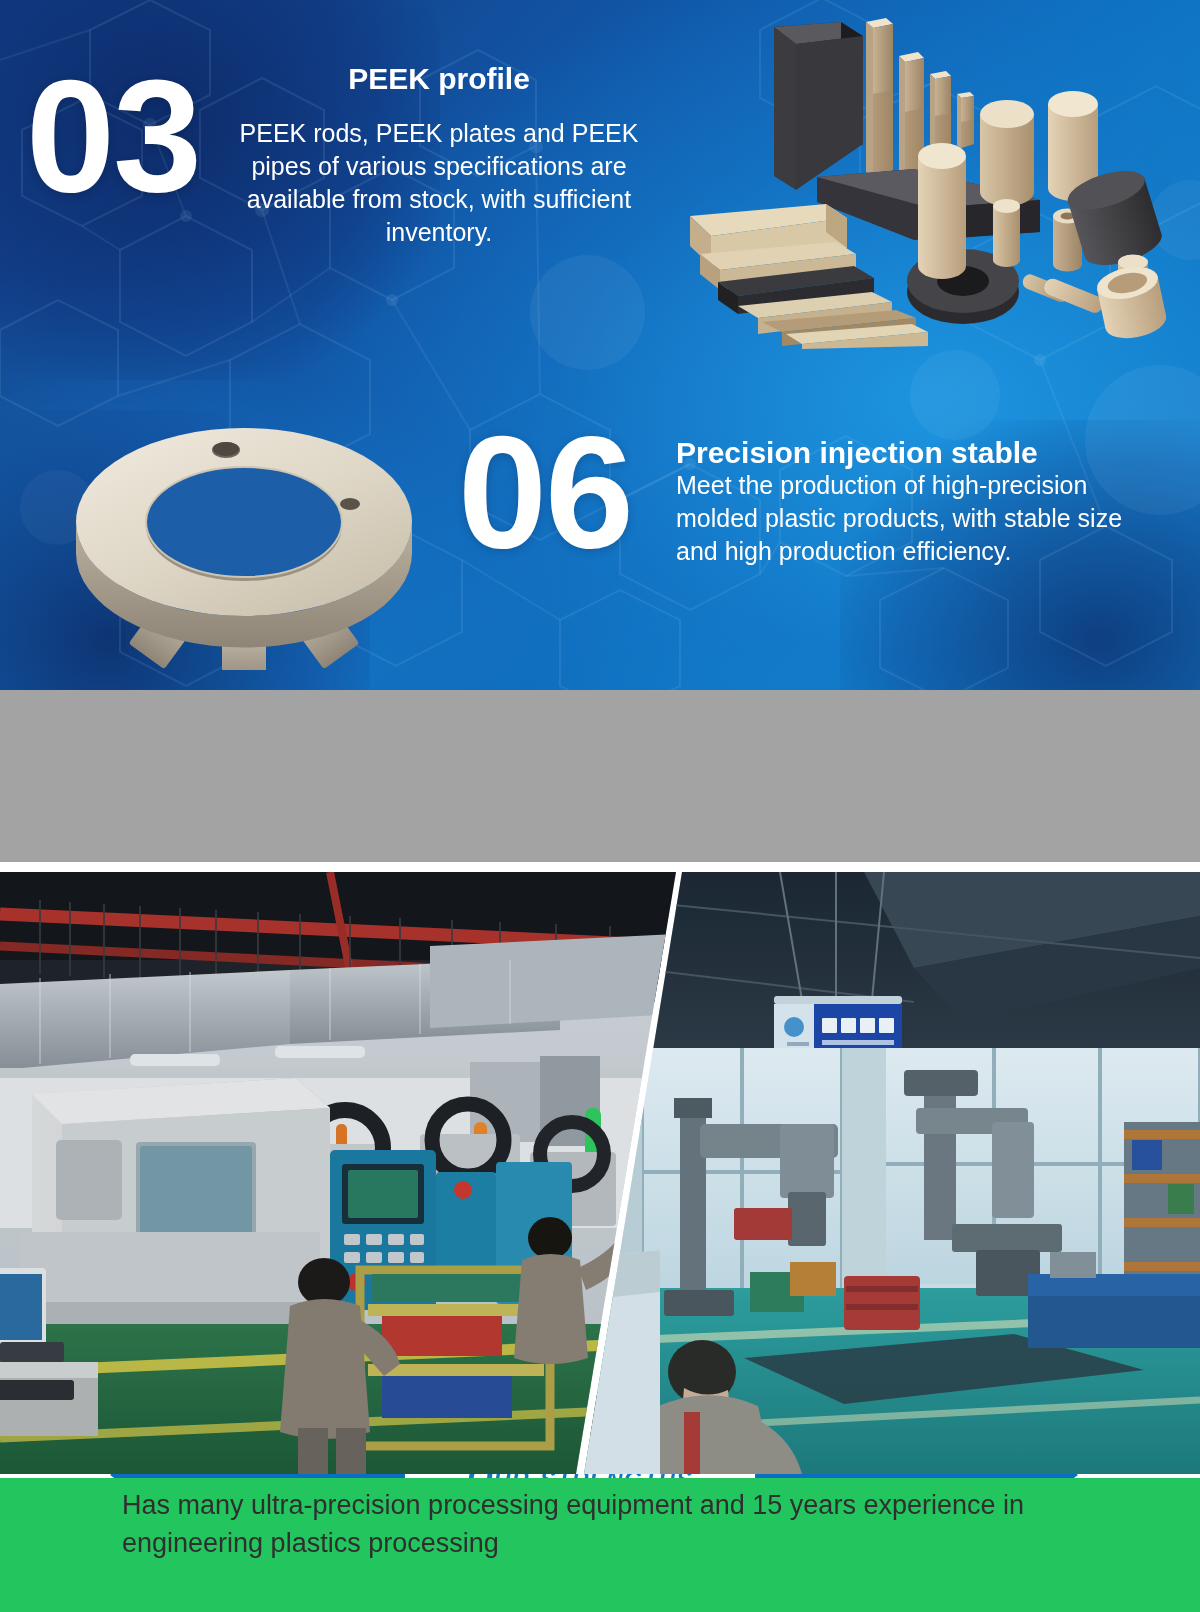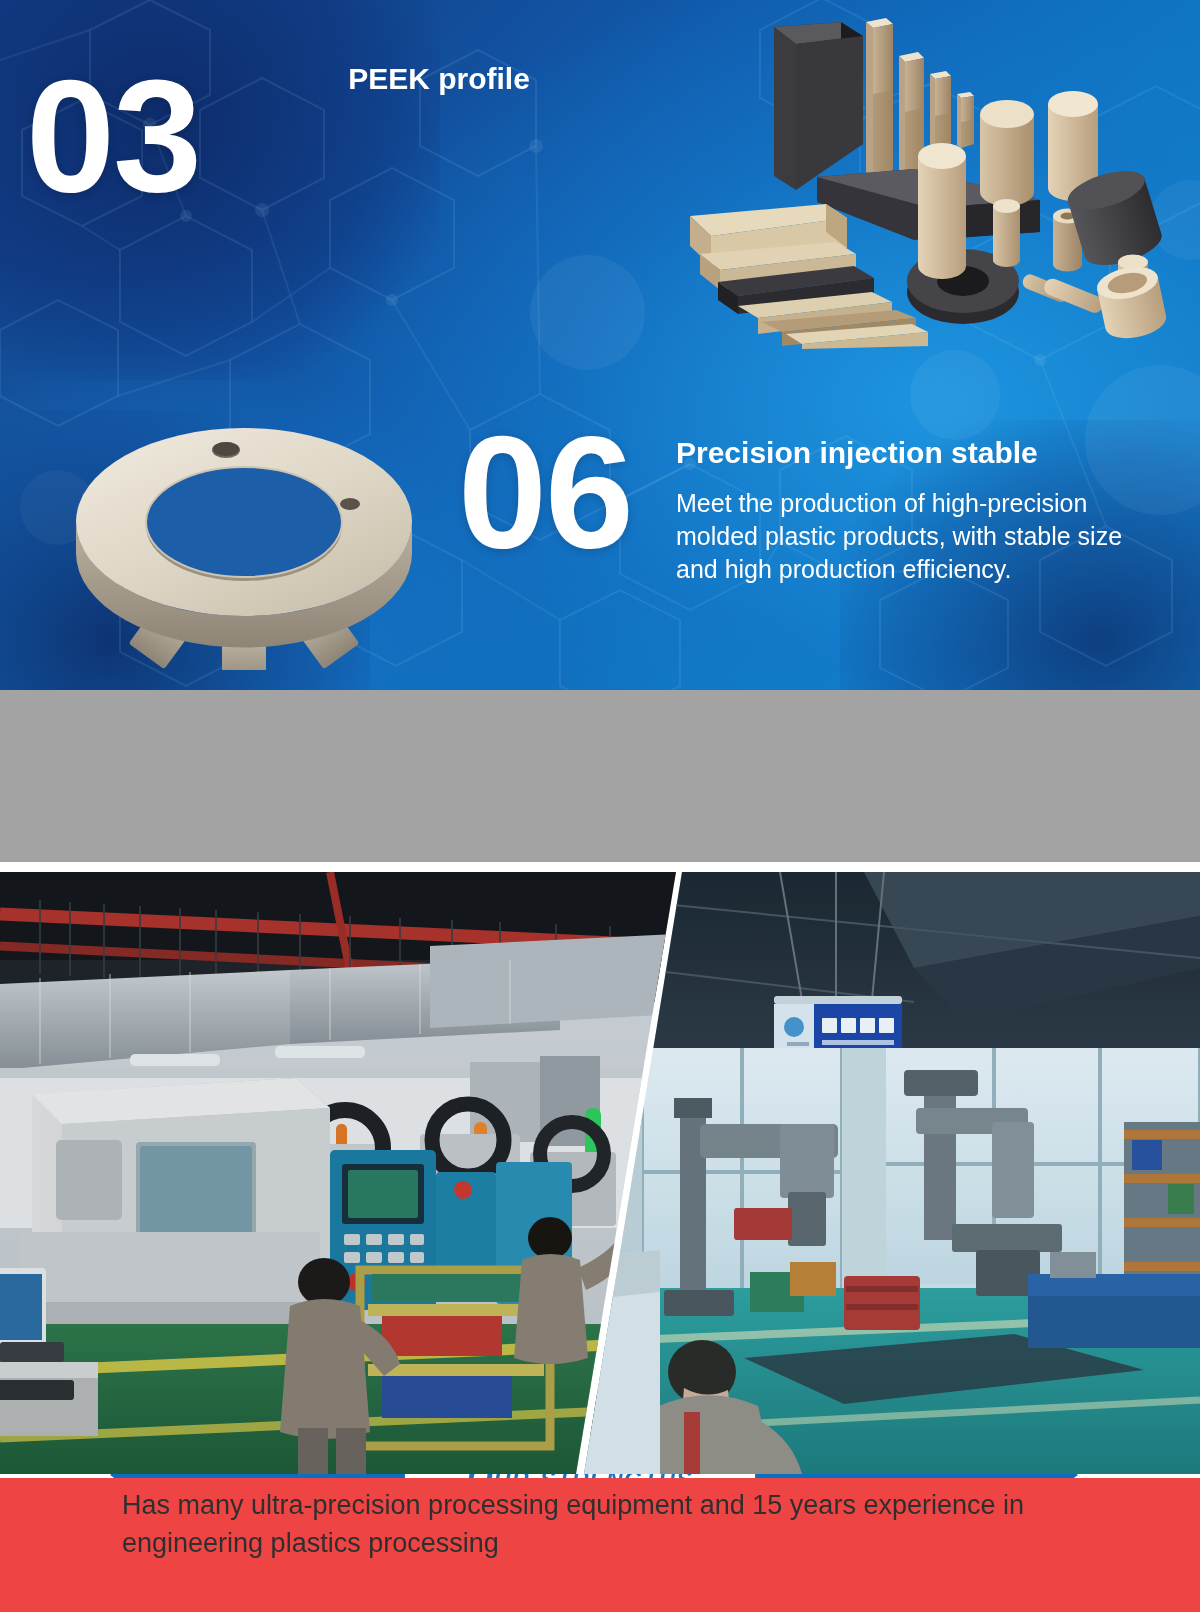--- a/index.html
+++ b/index.html
@@ -52,21 +52,21 @@
   #num03 { left:26px; top:62px; font-size:160px; }
   #num04 { left:458px; top:418px; font-size:160px; }
 
   .txtblock { position:absolute; color:#ffffff; }
   .txt-title { font-size:30px; font-weight:bold; line-height:1.1; white-space:nowrap; }
   .txt-body  { font-size:25px; font-weight:normal; line-height:1.32; }
 
   #block03 { left:224px; top:62px; width:430px;text-align:center; }
   #block03 .txt-body { margin-top:22px; }
   #block04 { left:676px; top:436px; width:480px; }
-  #block04 .txt-body { margin-top:18px; }
+  #block04 .txt-body { }
 
   
   .prod-rods { position:absolute; left:690px; top:4px; width:500px; height:345px; }
   .prod-ring { position:absolute; left:34px; top:382px; width:420px; height:288px; }
   .prod-rods svg, .prod-ring svg { width:100%; height:100%; display:block; }
 
   
   .strength-band {
     position:absolute; left:0; top:690px; width:1200px; height:172px; background:#a3a3a3;
   }
@@ -91,21 +91,21 @@
   .photo-band { position:absolute; left:0; top:872px; width:1200px; height:602px; overflow:hidden; background:#ffffff; }
   .photo { position:absolute; top:0; height:602px; overflow:hidden; }
   .photo-left  { left:0; width:678px; clip-path:polygon(0 0, 676px 0, 576px 602px, 0 602px); }
   .photo-right { left:584px; width:616px; clip-path:polygon(98px 0, 616px 0, 616px 602px, 0 602px); }
   .photo-inner { position:absolute; inset:0; }
   .photo-inner svg { width:100%; height:100%; display:block; }
 
   
   .caption {
     position:absolute; left:0; top:1478px; width:1200px; height:134px;
-    background:#ef4444; padding:8px 120px 0 122px;
+    background:#22c55e; padding:8px 120px 0 122px;
     color:#2f2f2f; font-size:27px; line-height:1.42;
   }
 </style>
 </head>
 <body>
 
 <section class="hero">
   <div class="hero-dark-tl"></div>
   <div class="hero-dark-bl"></div>
   <div class="hero-dark-br"></div>
@@ -167,20 +167,21 @@
 
   <div class="blob blob-a"></div>
   <div class="blob blob-b"></div>
   <div class="blob blob-c"></div>
   <div class="blob blob-d"></div>
   <div class="blob blob-e"></div>
 
   <div class="bignum" id="num03">03</div>
   <div class="txtblock" id="block03">
     <div class="txt-title">PEEK profile</div>
+    <div class="txt-body">PEEK rods, PEEK plates and PEEK pipes of various specifications are available from stock, with sufficient inventory.</div>
   </div>
 
   <div class="prod-rods">
     <svg viewBox="0 0 500 345">
       <defs>
         <linearGradient id="tanA" x1="0" y1="0" x2="1" y2="0">
           <stop offset="0" stop-color="#c9b294"></stop>
             <stop offset="1" stop-color="#9c8465"></stop>
         </linearGradient>
         <linearGradient id="tanB" x1="0" y1="0" x2="1" y2="0">

